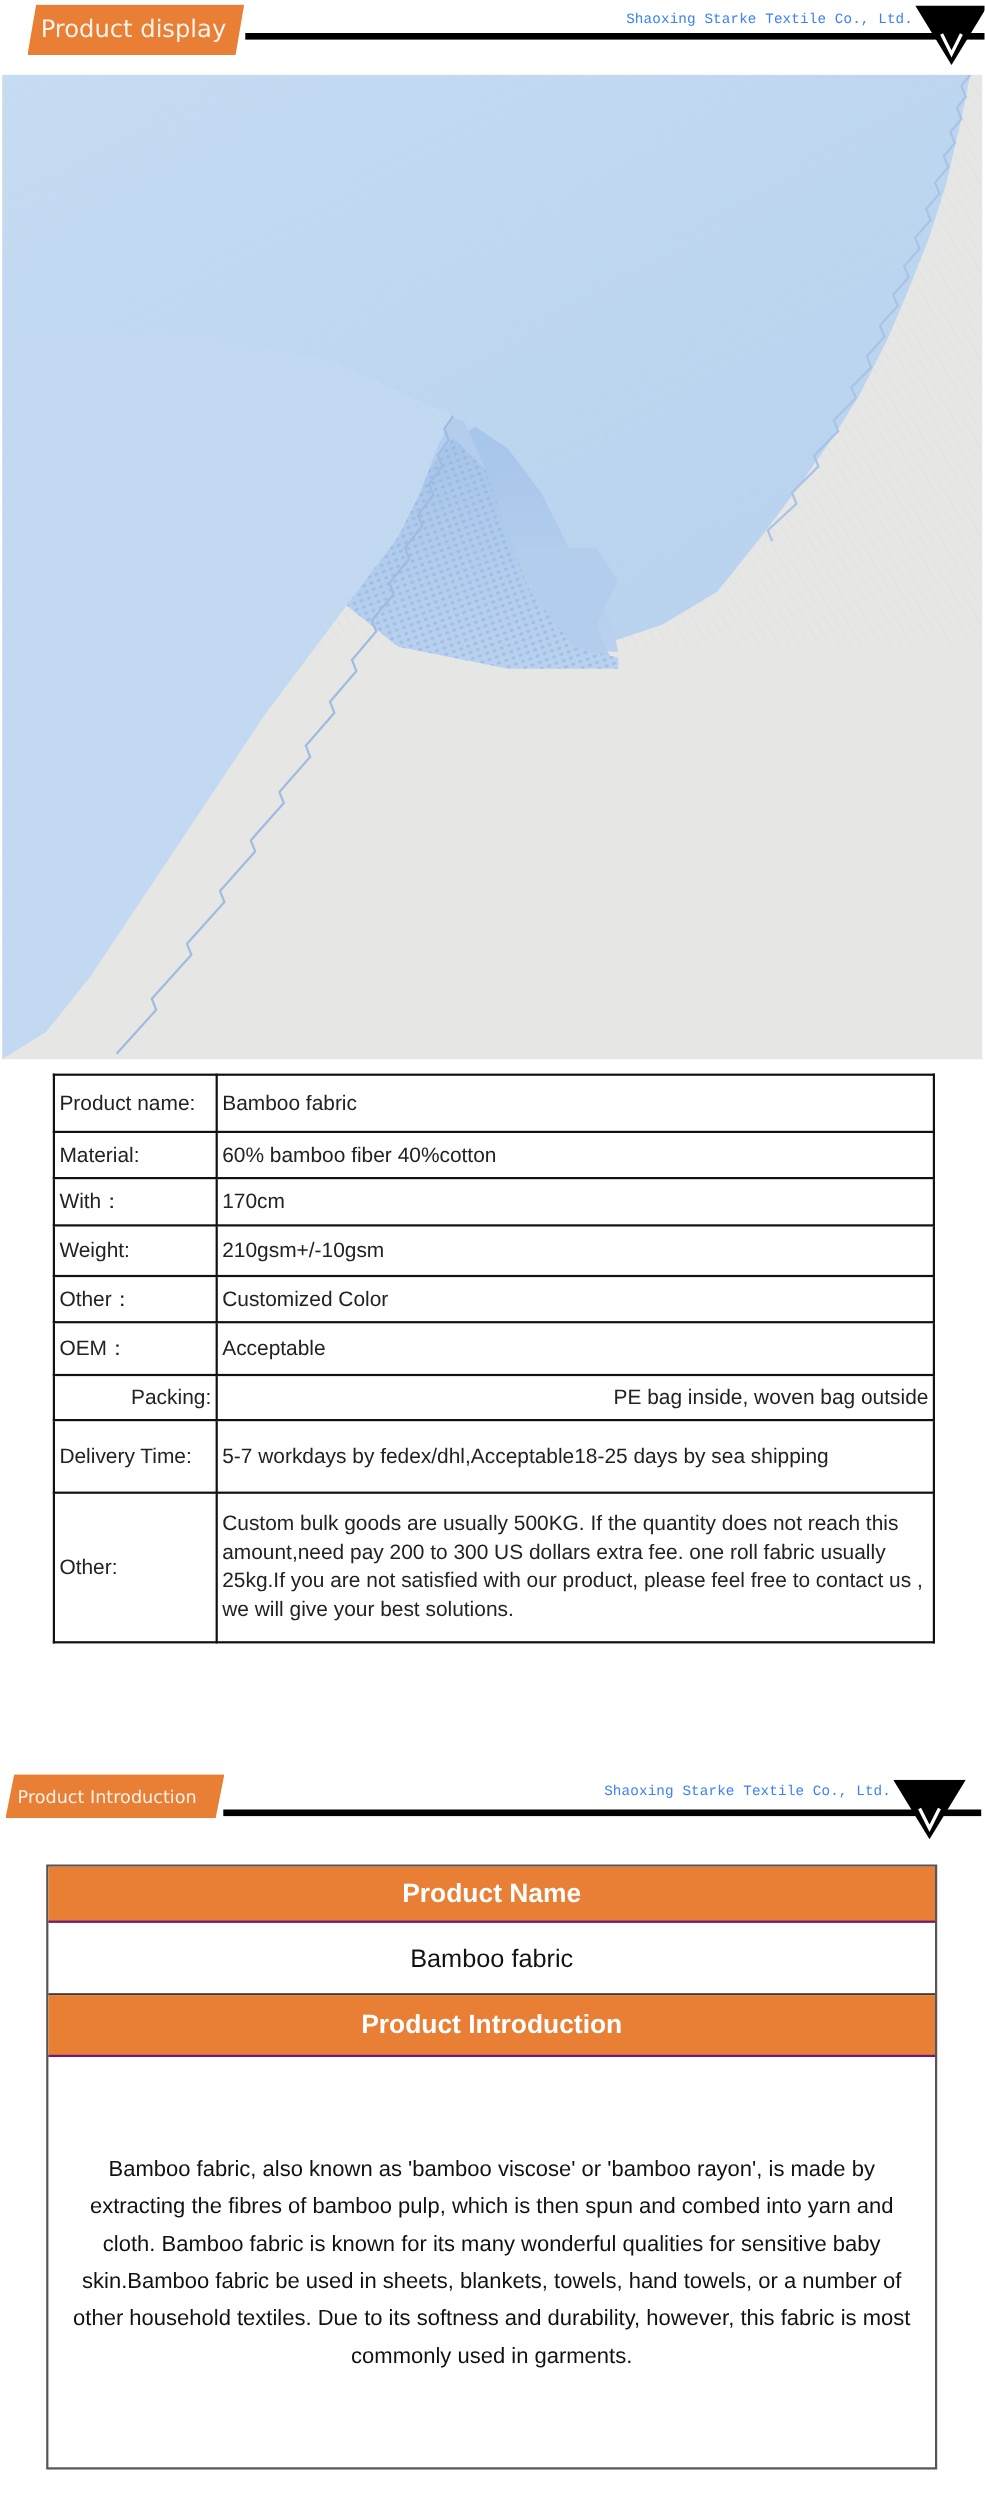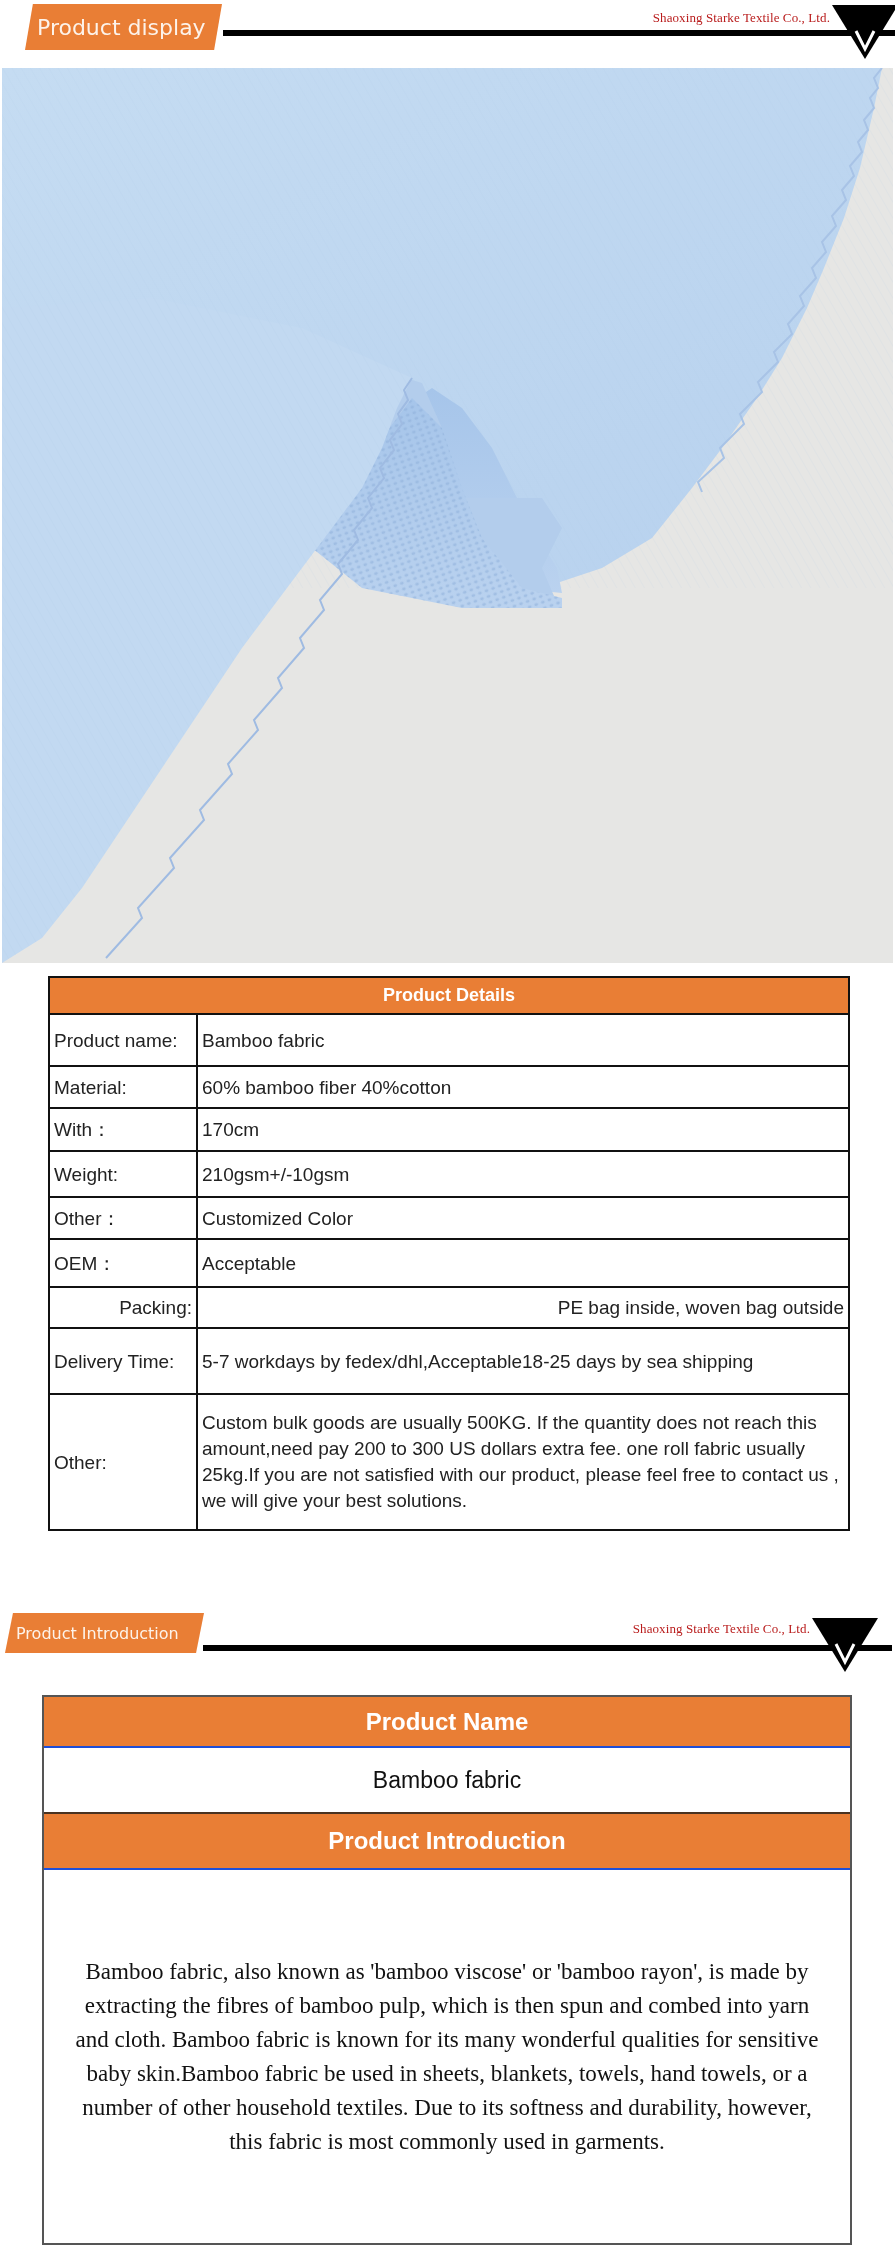--- a/index.html
+++ b/index.html
@@ -6,39 +6,39 @@
   html, body { width: 895px; background: #ffffff; }
   body { position: relative; height: 2266px; overflow: hidden; font-family: "Liberation Sans", sans-serif; color: #1a1a1a; }
 
   
   .sec-header { position: absolute; left: 0; width: 895px; height: 70px; }
   .sec-tag { position: absolute; left: 5px; height: 46px; background: #E97E35;
              clip-path: polygon(4% 0, 100% 0, 96% 100%, 0 100%);
              color: #fdf3ea; display: flex; align-items: center; padding-left: 12px;
              font-family: "DejaVu Sans", sans-serif; }
   .sec-line { position: absolute; left: 203px; right: 3px; height: 6px; background: #000; }
-  .sec-company { position: absolute; right: 85px; font-family: Liberation Serif, serif;
-                 font-size: 13px; color: #b91c1c; letter-spacing: 0.1px; }
+  .sec-company { position: absolute; right: 85px; font-family: Liberation Mono, monospace;
+                 font-size: 13px; color: #3b82f6; letter-spacing: 0.1px; }
   .sec-logo { position: absolute; left: 812px; width: 66px; height: 54px; }
 
   
   .photo { position: absolute; left: 2px; top: 68px; width: 891px; height: 895px; overflow: hidden; background: #e6e6e4; }
 
   
   .details { position: absolute; left: 48px; top: 976px; width: 802px; border-collapse: collapse; }
   .details td, .details th { border: 2px solid #111; }
   .details th { background: #E97E35; color: #fff; height: 37px; font-size: 18px; font-weight: bold; text-align: center; }
   .details td { font-size: 19px; font-weight: normal; color: #222; padding: 2px 4px; vertical-align: middle; line-height: 25px; }
   .details td.k { width: 148px; }
 
   
   .intro { position: absolute; left: 42px; top: 1695px; width: 810px; height: 550px; border: 2px solid #555; }
-  .intro .hdr { background: #E97E35; color: #fff; font-weight: bold; font-size: 24px; text-align: center; display: flex; align-items: center; justify-content: center; border-bottom: 2px solid #1d4ed8; }
+  .intro .hdr { background: #E97E35; color: #fff; font-weight: bold; font-size: 24px; text-align: center; display: flex; align-items: center; justify-content: center; border-bottom: 2px solid #701a75; }
   .intro .name { height: 66px; display: flex; align-items: center; justify-content: center; font-size: 23px; color: #111; border-bottom: 2px solid #4a3220; }
-  .intro .body { height: 373px; display: flex; align-items: center; justify-content: center; text-align: center; font-size: 23px; line-height: 34px; padding: 0 22px; color: #111; font-family: Liberation Serif, serif; }
+  .intro .body { height: 373px; display: flex; align-items: center; justify-content: center; text-align: center; font-size: 20px; line-height: 34px; padding: 0 22px; color: #111; }
 </style>
 </head>
 <body>
 
 <div class="sec-header" style="top:0;margin-left:20px;">
   <div class="sec-tag" style="top:4px; width:197px; font-size:22px;">
     <span>Product display</span>
   </div>
   <div class="sec-line" style="top:30px;"></div>
   <div class="sec-company" style="top:10px;">Shaoxing Starke Textile Co., Ltd.</div>
@@ -80,23 +80,20 @@
     <path d="M0,240 L150,230 L300,260 L410,310 L395,340 L380,380 L360,420 L330,460 L300,500 L270,540 L240,580 L200,640 L160,700 L120,760 L80,820 L40,870 L0,895 Z" fill="#c2d9f1"></path>
     <path d="M0,240 L150,230 L300,260 L410,310 L395,340 L380,380 L360,420 L330,460 L300,500 L270,540 L240,580 L200,640 L160,700 L120,760 L80,820 L40,870 L0,895 Z" fill="url(#twill)" opacity="0.7"></path>
 
     <polyline points="880,0 872,10 876,20 868,30 872,40 862,52 866,62 856,74 860,84 848,98 852,108 840,122 844,132 830,148 834,158 820,174 824,184 810,200 814,210 798,228 802,238 786,256 790,266 772,284 776,294 756,314 760,324 738,346 742,356 718,380 722,390 696,414 700,424" fill="none" stroke="#a8c3e6" stroke-width="2"></polyline>
     <polyline points="410,310 402,322 406,332 396,346 400,356 388,372 392,382 378,400 382,410 366,430 370,440 352,462 356,472 336,496 340,506 318,532 322,542 298,570 302,580 276,610 280,620 252,652 256,662 226,696 230,706 198,742 202,752 168,790 172,800 136,840 140,850 104,890" fill="none" stroke="#9fbbe2" stroke-width="2"></polyline>
   </svg>
 </div>
 
 <table class="details">
   <tbody>
-      <tr>
-    <th colspan="2">Product Details</th>
-  </tr>
   <tr style="height:52px;">
     <td class="k">Product name:</td>
     <td>Bamboo fabric</td>
   </tr>
   <tr style="height:42px;">
     <td class="k">Material:</td>
     <td>60% bamboo fiber 40%cotton</td>
   </tr>
   <tr style="height:43px;">
     <td class="k">With：</td>

